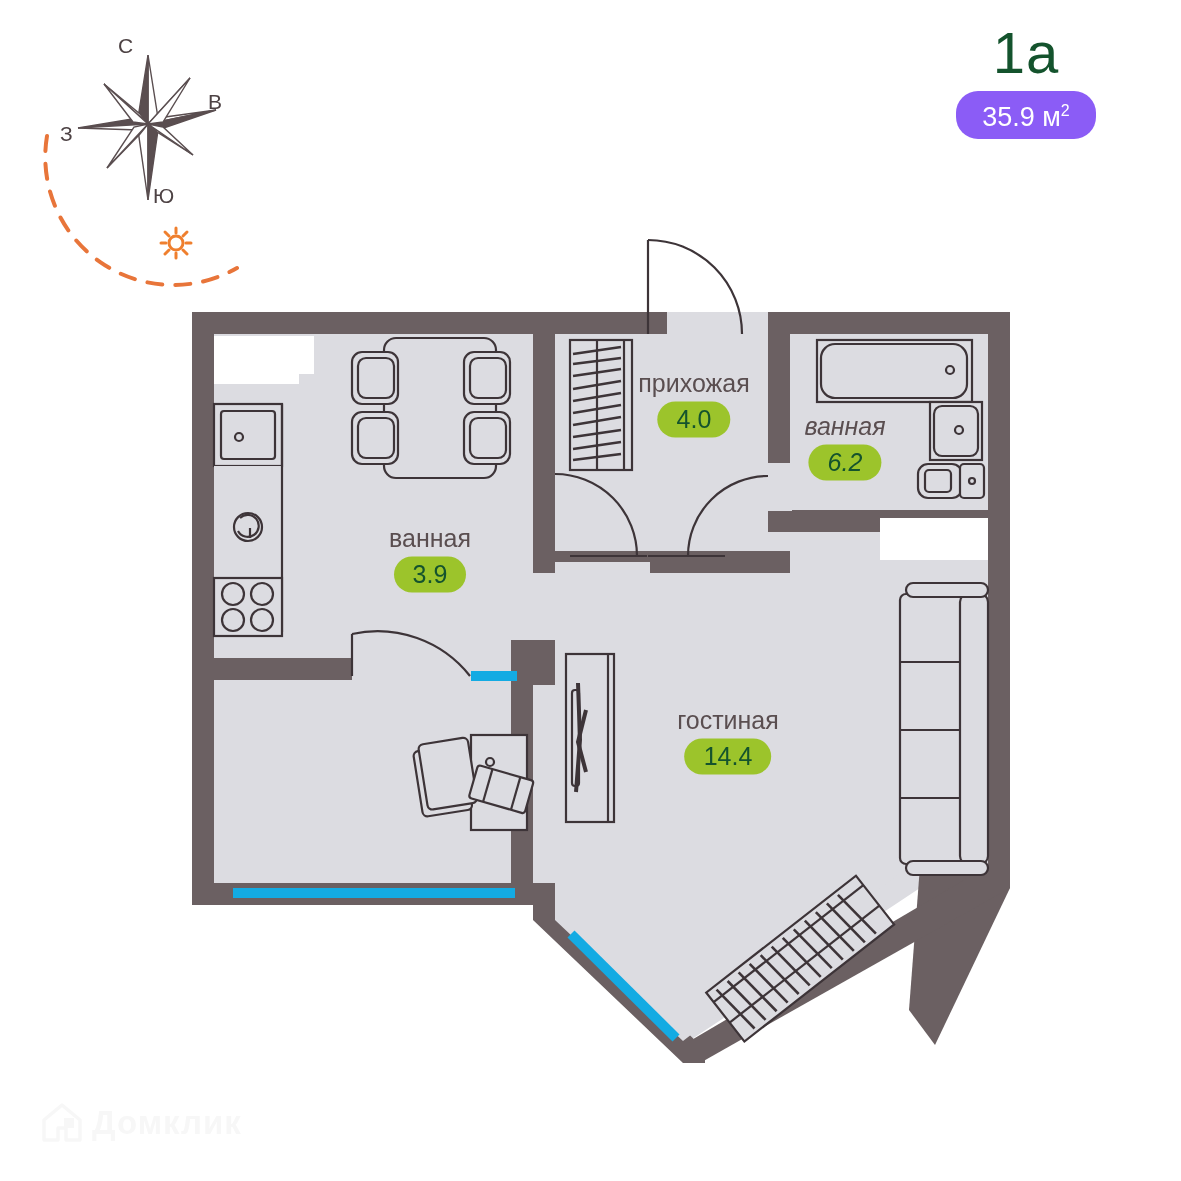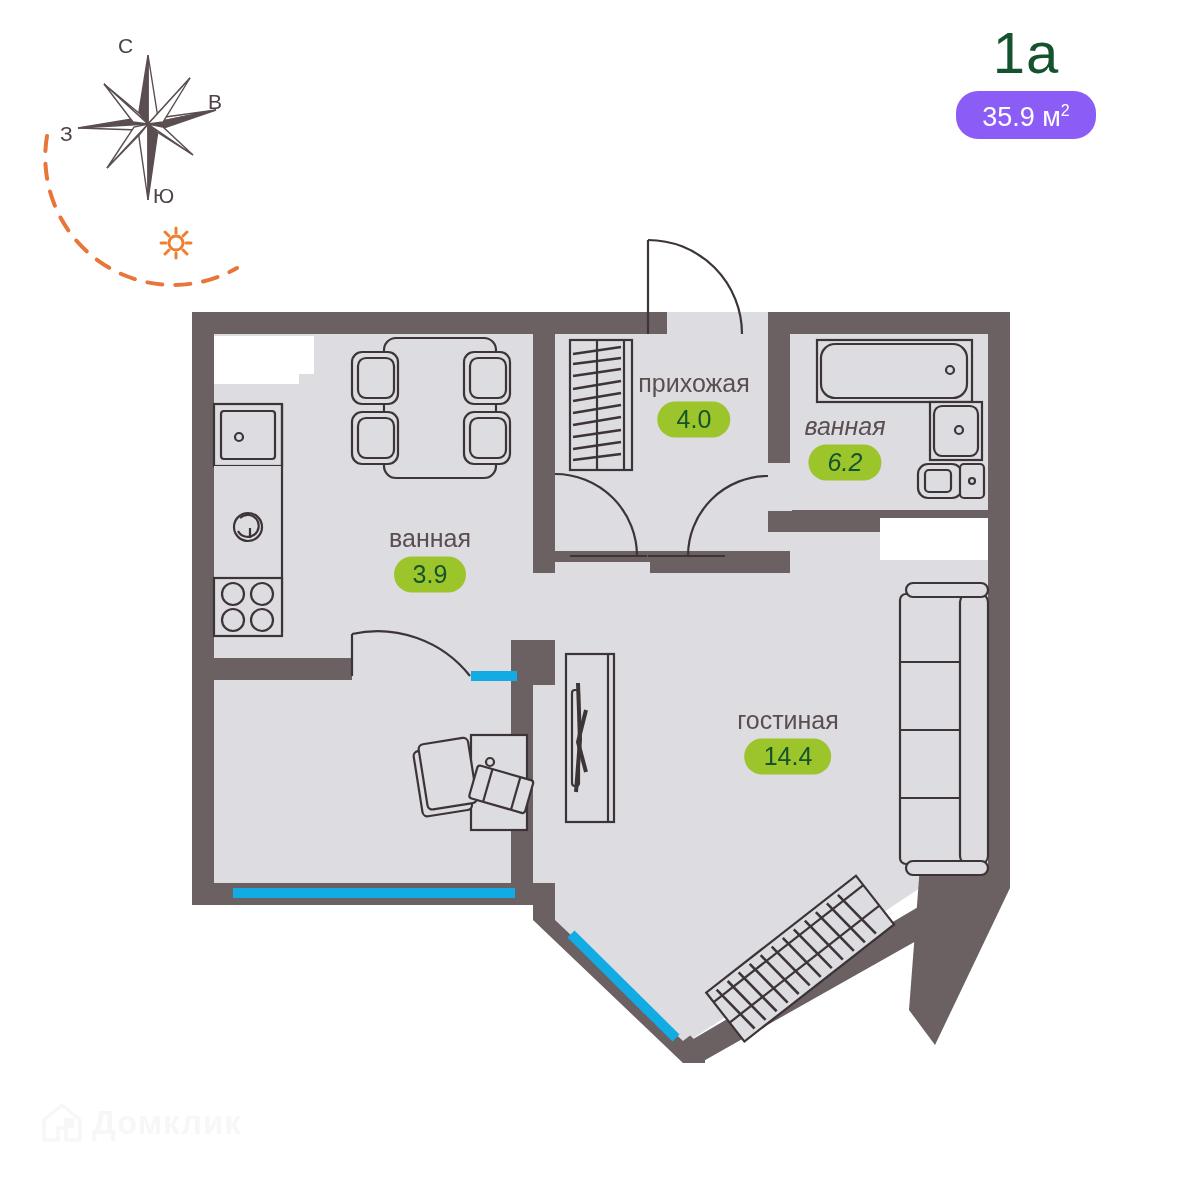--- a/index.html
+++ b/index.html
@@ -292,21 +292,21 @@
   <div class="room" style="left:694px;top:403px;">
     <div class="rname">прихожая</div>
     <div class="rarea">4.0</div>
   </div>
 
   <div class="room" style="left:845px;top:446px;font-style:italic;">
     <div class="rname">ванная</div>
     <div class="rarea">6.2</div>
   </div>
 
-  <div class="room" style="left:788px;top:740px;text-align:center;">
+  <div class="room" style="left:728px;top:740px;text-align:center;">
     <div class="rname">гостиная</div>
     <div class="rarea">14.4</div>
   </div>
 
 
   <div id="watermark">
     <svg width="44" height="44" viewBox="0 0 44 44">
       <path d="M22 5 L40 20 L40 40 L26 40 L26 28 L18 28 L18 40 L4 40 L4 20 Z" fill="none" stroke="#f7f7f7" stroke-width="3.4" stroke-linejoin="round"></path>
       <path d="M24 18 L34 18 L34 28 L24 28 Z" fill="#f7f7f7"></path>
     </svg>

